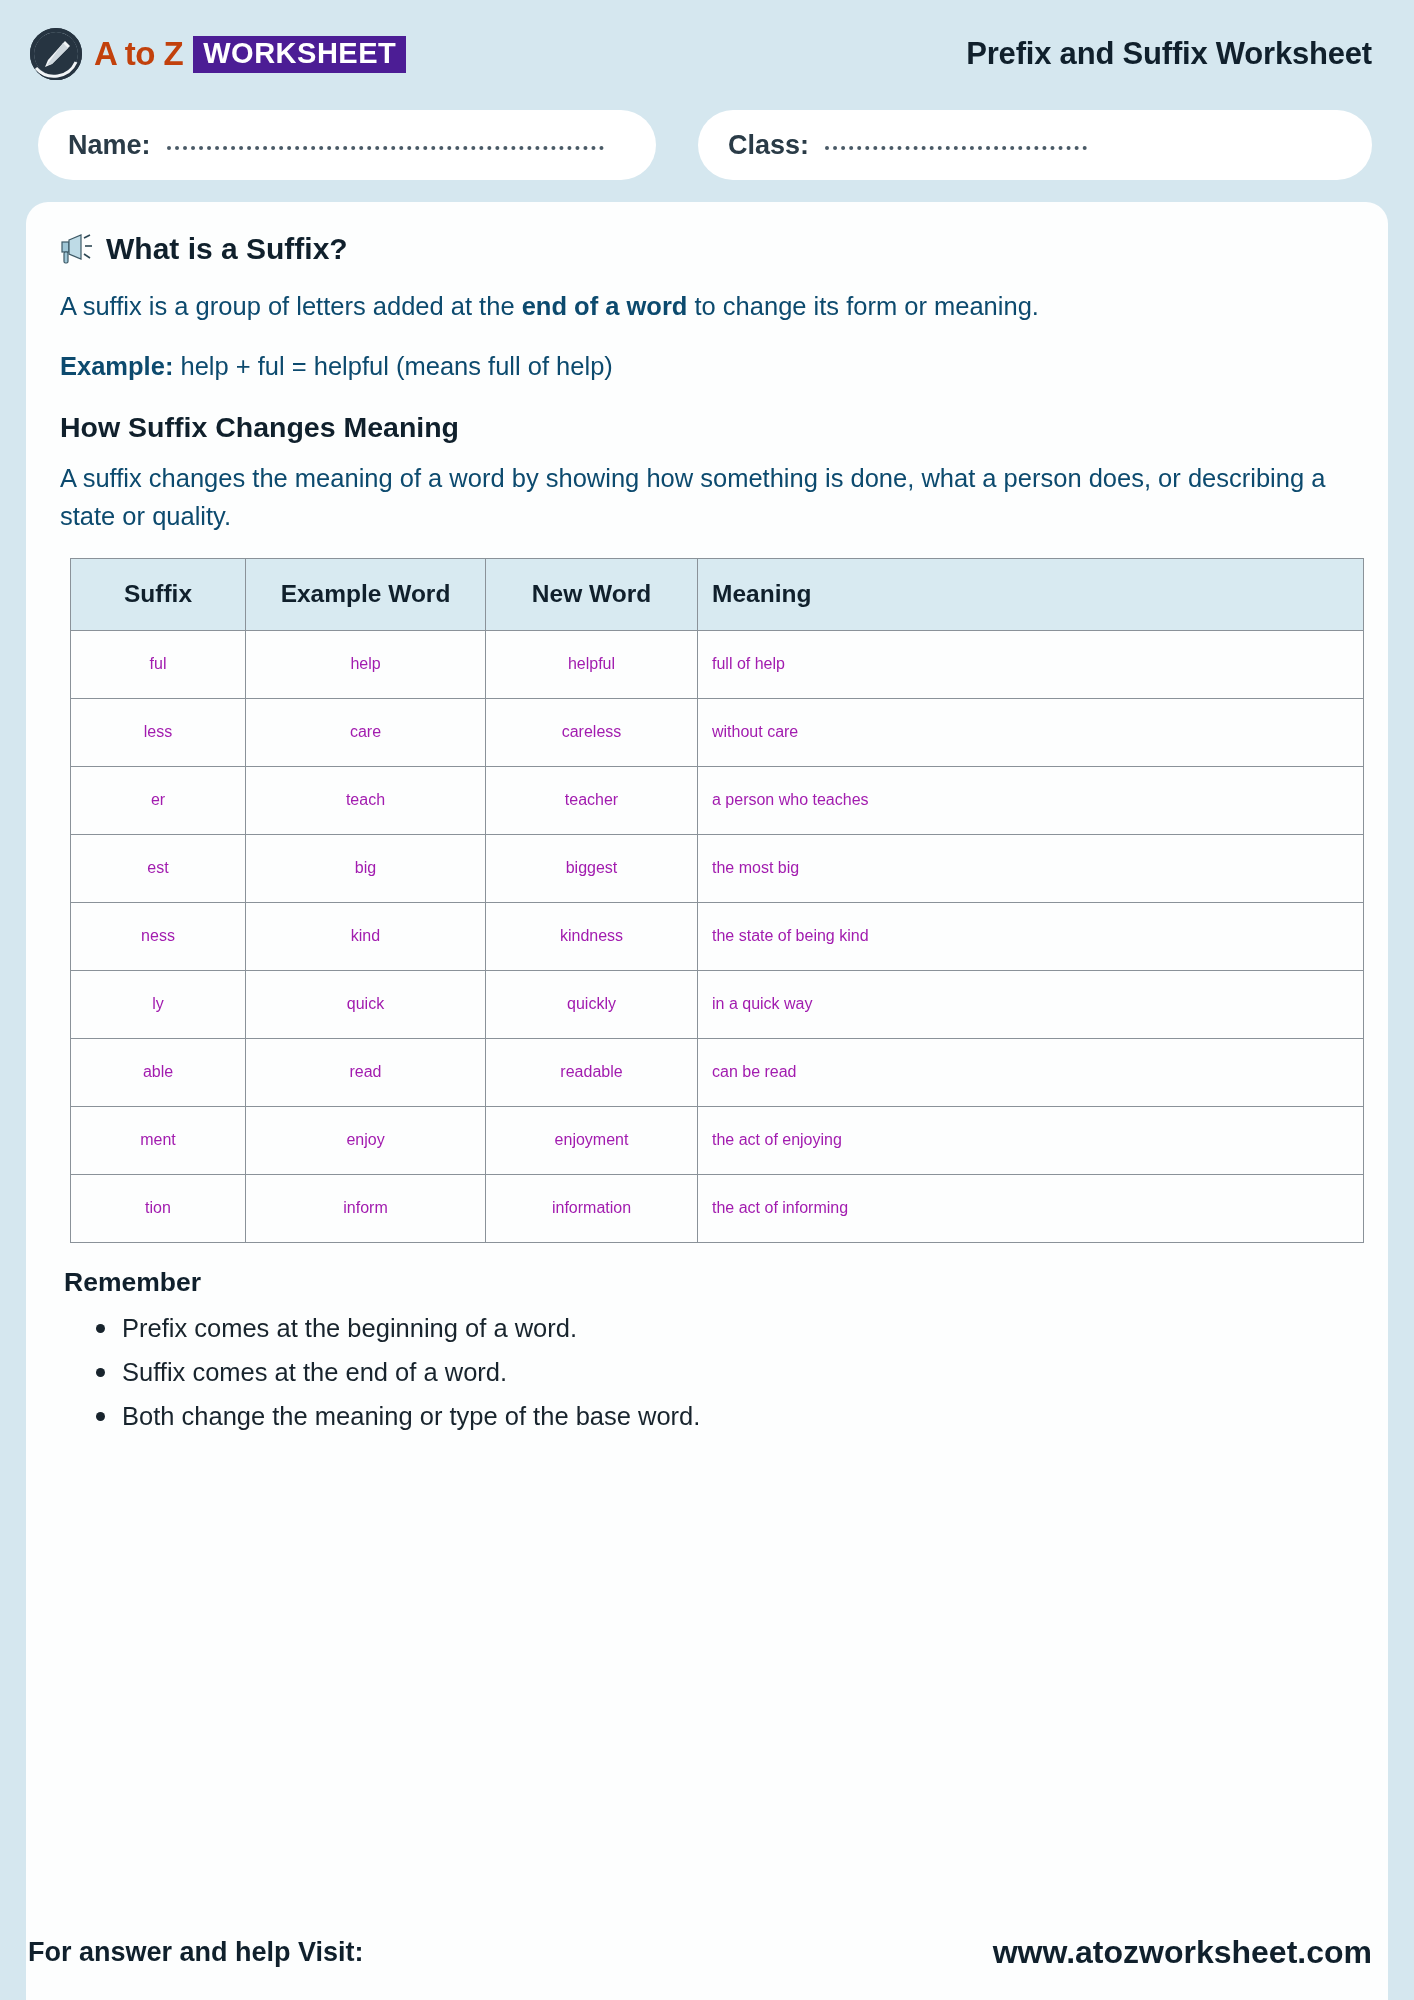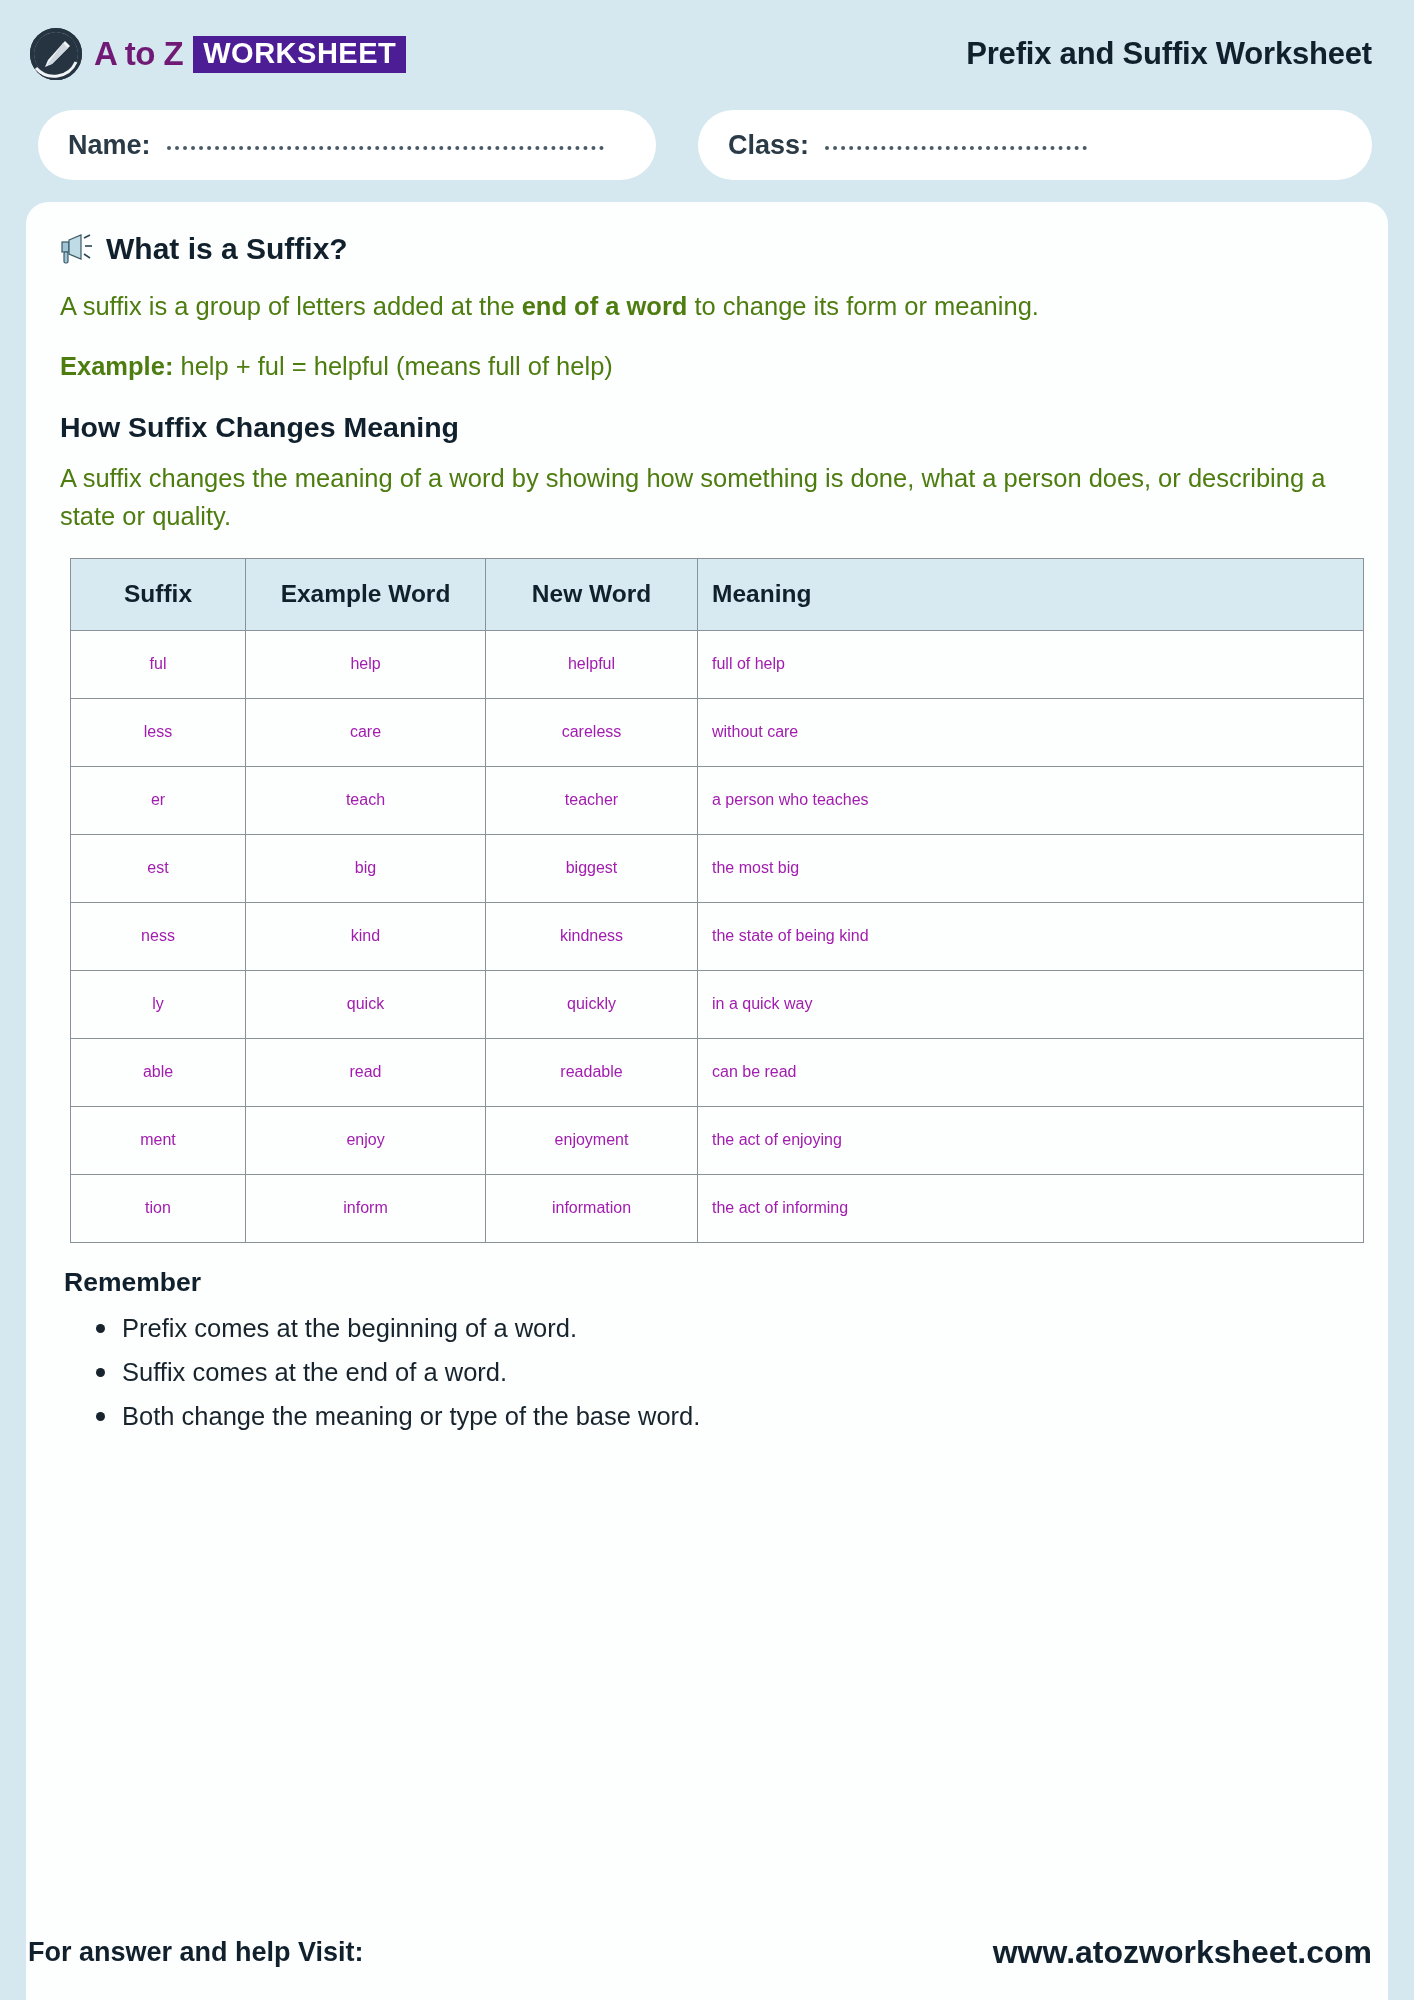--- a/index.html
+++ b/index.html
@@ -41,21 +41,21 @@
   .brand-text {
     display: flex;
     align-items: center;
     gap: 10px;
   }
 
   .brand-atoz {
     font-size: 33px;
     font-weight: bold;
     letter-spacing: -0.5px;
-    color: #701a75;
+    color: #c2410c;
     font-family: "Liberation Sans Narrow", "Liberation Sans", sans-serif;
   }
 
   .brand-worksheet {
     background: #4c1d95;
     color: #ffffff;
     font-size: 29px;
     font-weight: bold;
     letter-spacing: 0.5px;
     padding: 3px 10px 5px 10px;
@@ -124,21 +124,21 @@
     font-weight: bold;
     color: #10202c;
     margin-bottom: 22px;
   }
 
   .megaphone-icon { width: 36px; height: 32px; flex: 0 0 36px; }
 
   .para {
     font-size: 25.5px;
     line-height: 1.48;
-    color: #4d7c0f;
+    color: #0c4a6e;
     margin-bottom: 22px;
   }
   .para b { font-weight: bold; }
 
   .sub-heading {
     font-size: 28.5px;
     font-weight: bold;
     color: #10202c;
     margin: 26px 0 16px 0;
   }

